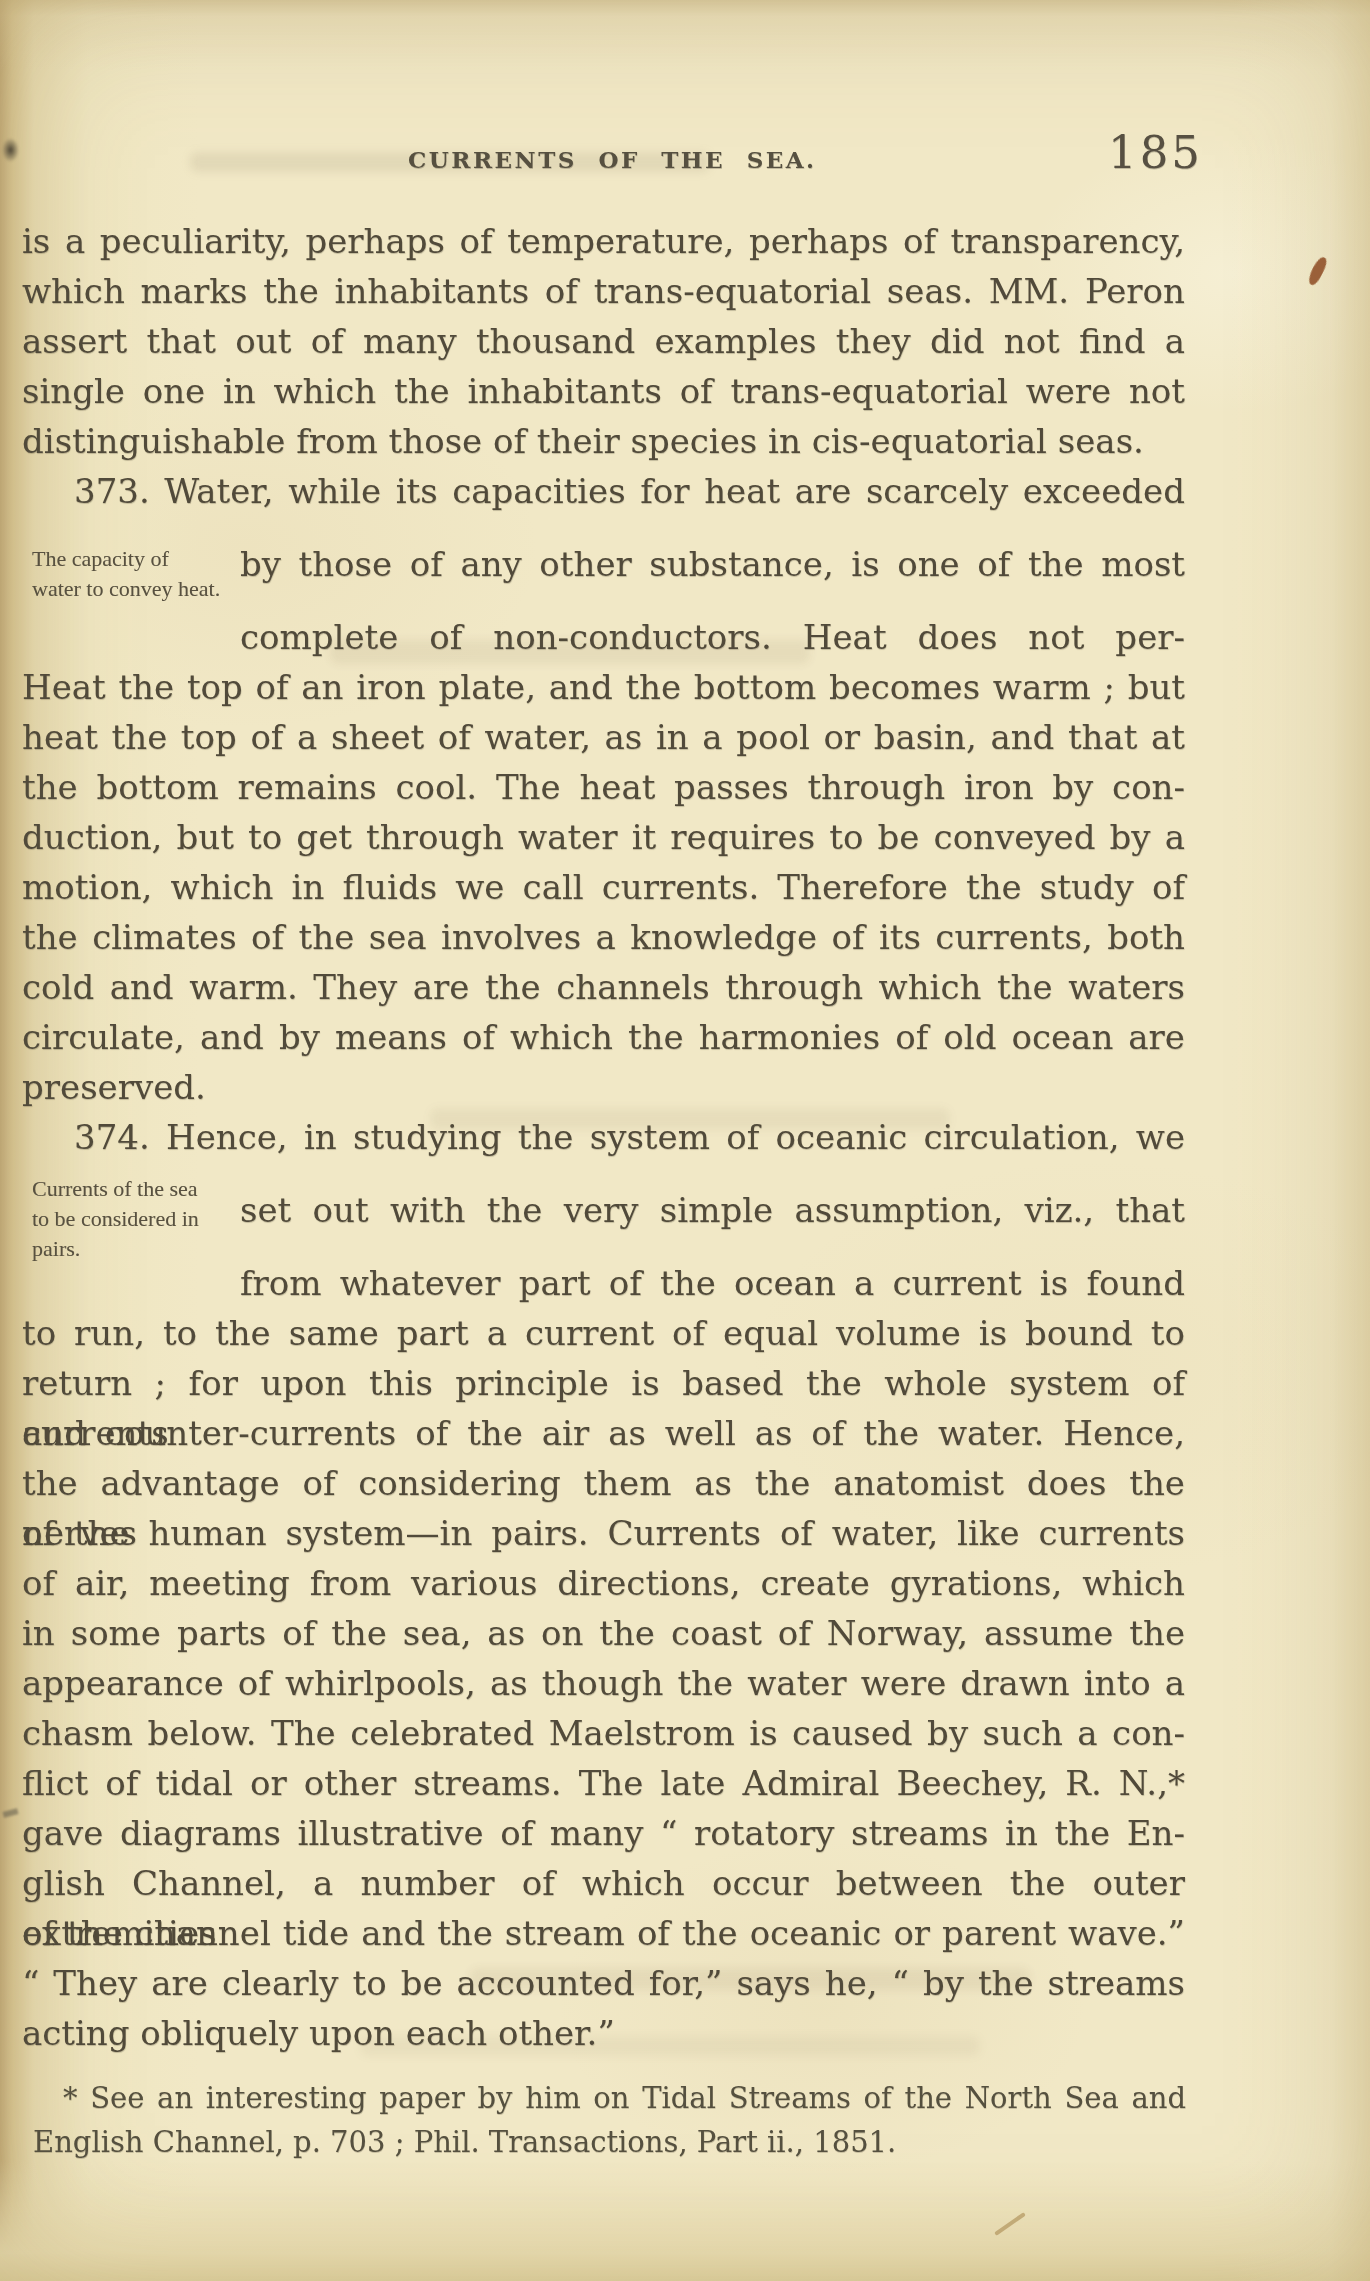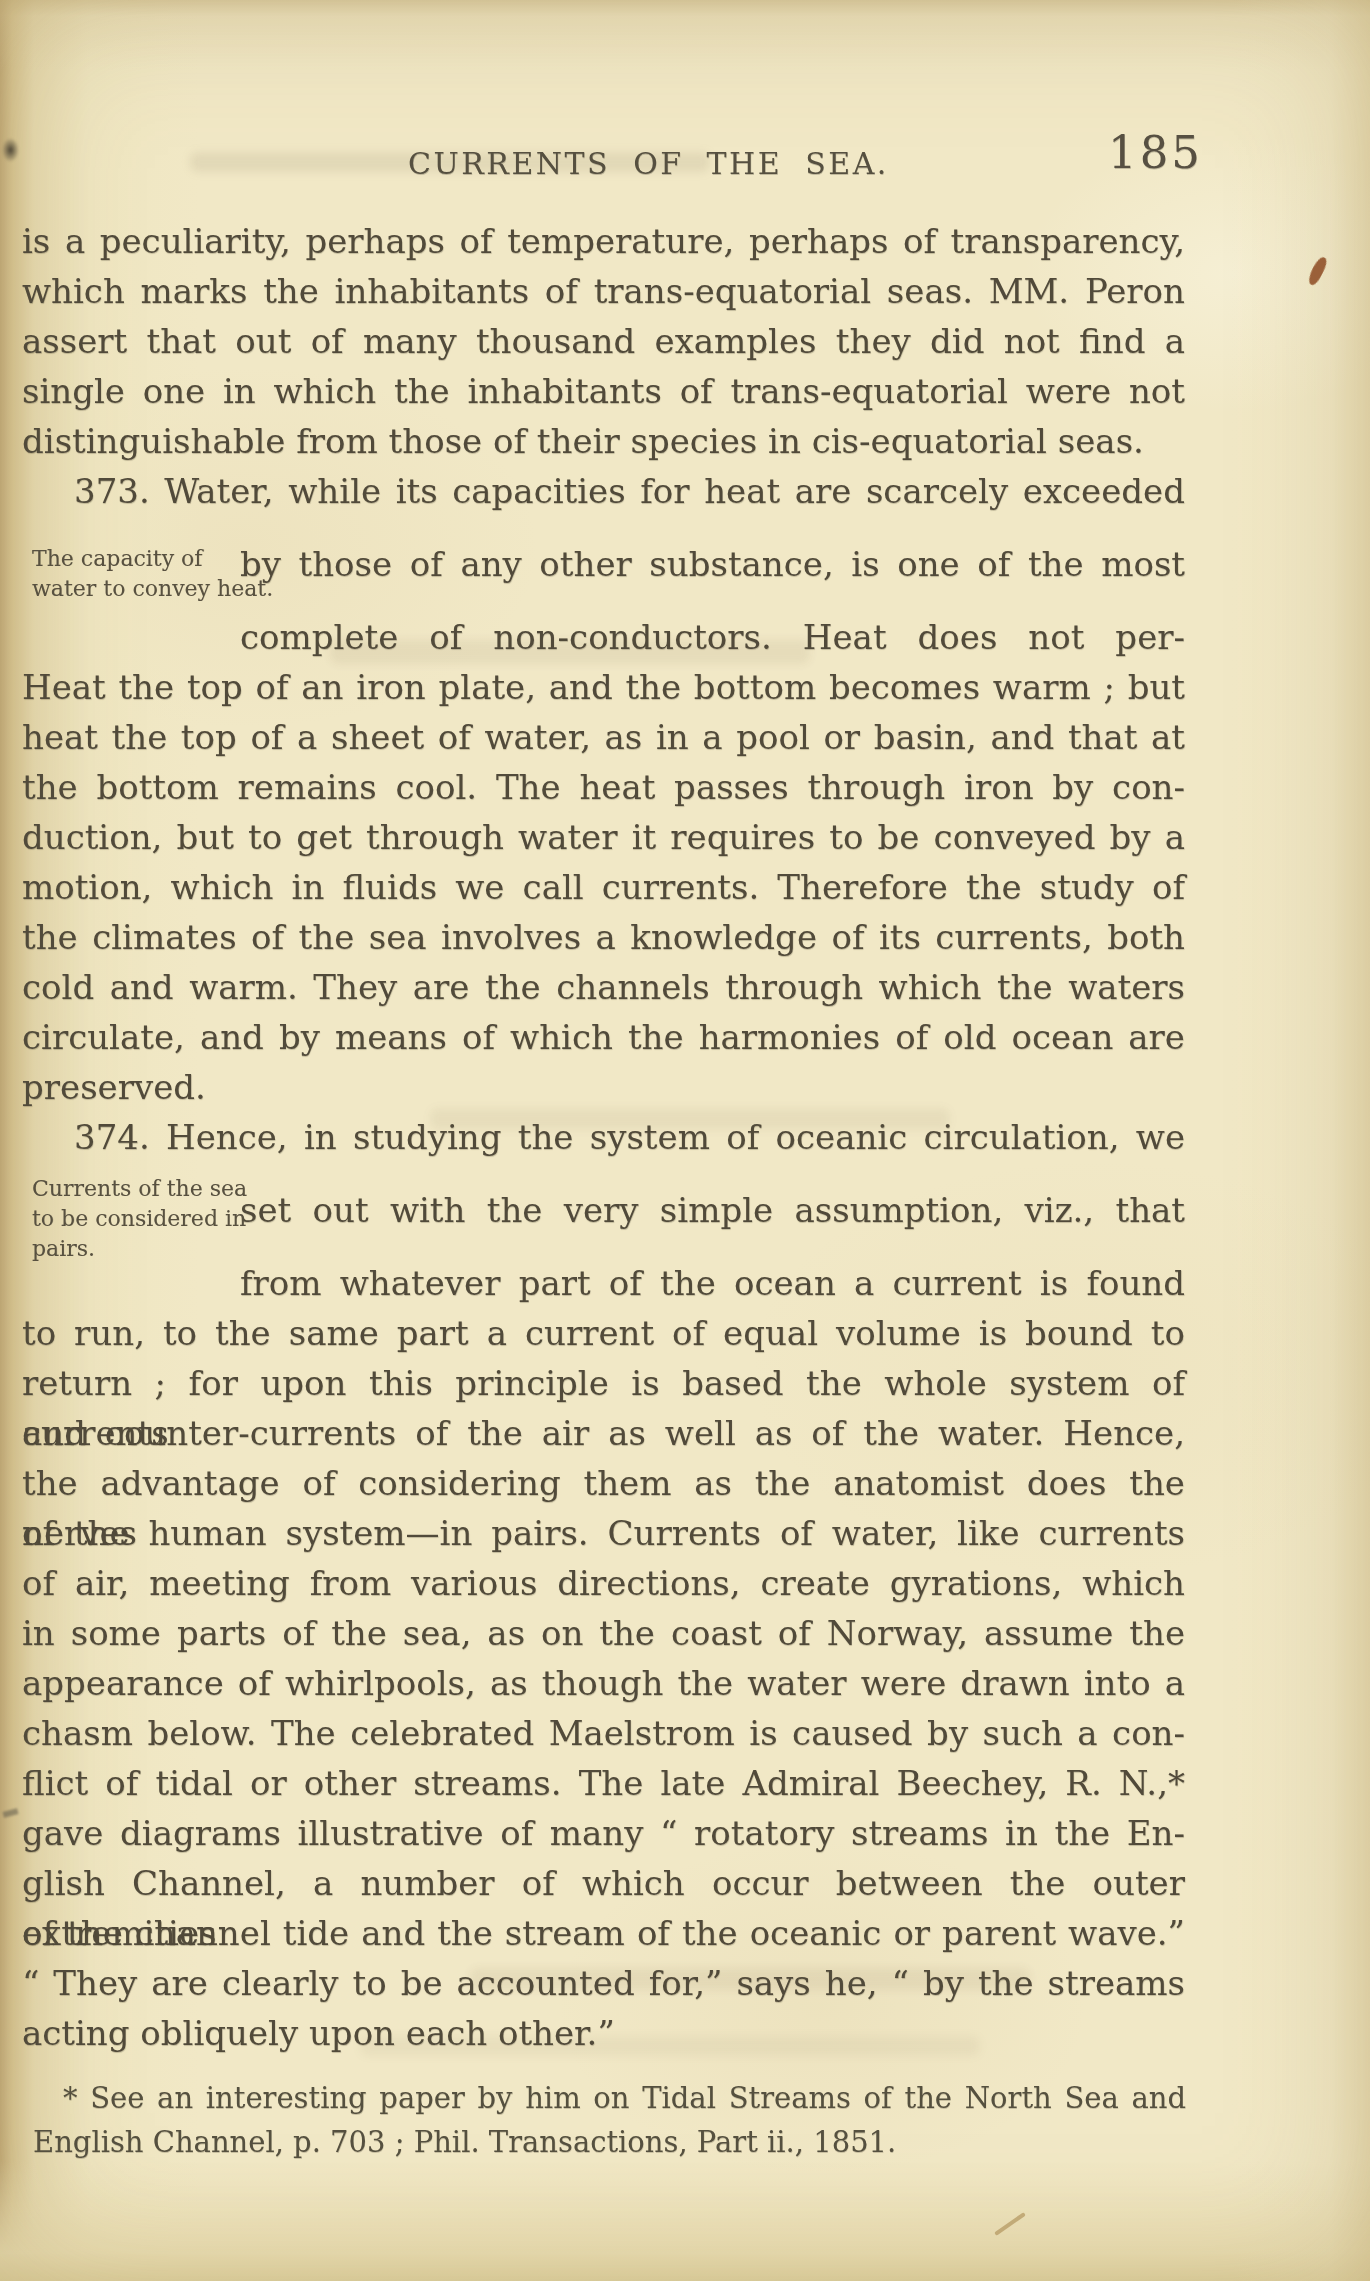--- a/index.html
+++ b/index.html
@@ -49,23 +49,24 @@
   .pen-mark{position:absolute;left:1312px;top:256px;width:11px;height:30px;border-radius:50% 50% 40% 60%;
     background:#8d4a22;transform:rotate(28deg);filter:blur(.6px);opacity:.85;}
   .margin-dash{position:absolute;left:3px;top:1810px;width:15px;height:6px;background:#6a6350;
     transform:rotate(-15deg);filter:blur(1px);opacity:.6;}
   .scratch{position:absolute;left:992px;top:2222px;width:36px;height:4px;background:#b2965e;
     transform:rotate(-35deg);opacity:.7;border-radius:2px;}
 
   
   .running-title{
     position:absolute;left:408px;top:146px;
-    font-size:30px;letter-spacing:2.5px;word-spacing:11px;
+    font-size:23px;letter-spacing:2.5px;word-spacing:11px;
     color:#565040;white-space:nowrap;
     text-shadow:.4px .5px .5px rgba(86,80,64,.3);
+    font-weight:bold;
   }
   .page-number{
     position:absolute;left:1108px;top:126px;
     font-size:45px;letter-spacing:3px;color:#575042;
     text-shadow:.4px .5px .6px rgba(86,80,64,.3);
   }
 
   
   .text-block{
     position:absolute;left:22px;top:216px;width:1163px;
@@ -75,21 +76,21 @@
   .para{position:relative;}
   .bline{height:50px;text-align:justify;text-align-last:justify;}
   .bline.last{text-align-last:left;}
   .bline.indent{text-indent:52px;}
   .bline.padded{padding-left:218px;margin-top:23px;}
   .sidenote{
     position:absolute;left:10px;width:212px;
     font-size:22px;line-height:30px;color:#585140;
     text-shadow:.3px .4px .5px rgba(80,72,52,.25);
   }
-  .sidenote .sline{white-space:nowrap;text-align:left;text-align-last:left;height:30px;}
+  .sidenote .sline{white-space:nowrap;text-align:left;text-align-last:left;height:30px;font-family:Liberation Serif, serif;}
   #sidenote-373{top:78px;}
   #sidenote-374{top:62px;}
 
   
   .footnote-block{
     position:absolute;left:26px;top:2076px;width:1160px;
     font-size:29px;line-height:44px;color:#55503f;
     text-shadow:.3px .5px .6px rgba(80,72,52,.25);
   }
   .footnote-block .bline{height:44px;margin-left:7px;}

